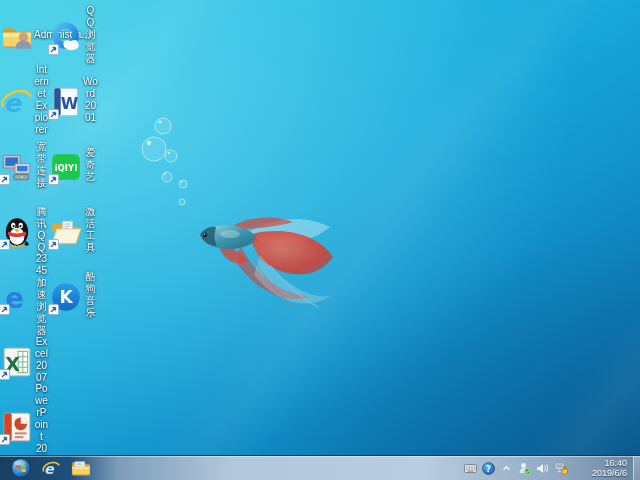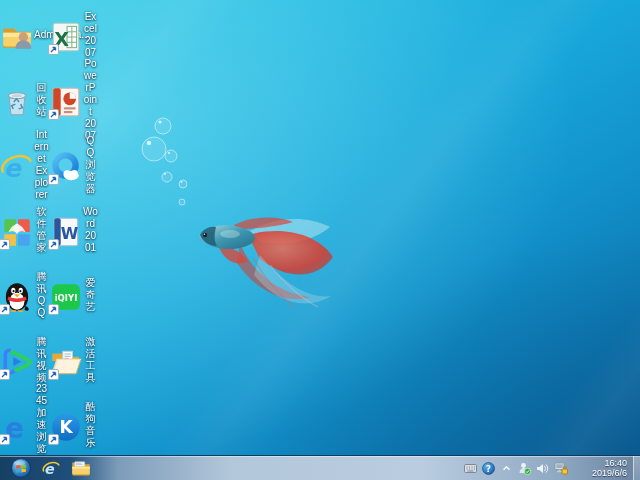--- a/index.html
+++ b/index.html
@@ -107,61 +107,51 @@
         <path d="M3,12 h26 v4 h-26 z" fill="#fae79c"></path>
         <circle cx="22" cy="16" r="4.4" fill="#cda07c"></circle>
         <path d="M14.5,27 c0,-5.5 4,-8 7.5,-8 c3.5,0 7.5,2.5 7.5,8 z" fill="#8b99ab"></path>
       </svg>
         </div>
       <div class="lbl">Administra...</div>
     </div>
 
 
 
-    <div class="dicon">
-      <div class="ic">
-          <svg width="34" height="34" viewBox="0 0 32 32">
-        <path d="M8.5,10 h15 l-1.8,18 h-11.4 z" fill="rgba(215,230,240,.85)" stroke="#8fa7b8"></path>
-        <ellipse cx="16" cy="10" rx="8" ry="2.8" fill="#e7f1f7" stroke="#8fa7b8"></ellipse>
-        <ellipse cx="16" cy="10" rx="5" ry="1.6" fill="#c3d6e2"></ellipse>
-        <path d="M13,16 l2.5,-3 l2.5,3" stroke="#4a90b8" stroke-width="1.4" fill="none"></path>
-        <path d="M19.5,18 l1.5,3.5 l-3.5,1" stroke="#4a90b8" stroke-width="1.4" fill="none"></path>
-        <path d="M12.5,22.5 l-1.5,-3 l3.5,-1.5" stroke="#4a90b8" stroke-width="1.4" fill="none"></path>
-      </svg>
-        </div>
-      <div class="lbl">回收站</div>
-    </div>
 
     <div class="dicon">
       <div class="ic">
           <svg width="34" height="34" viewBox="0 0 32 32">
         <text x="5" y="25" class="gtxt" font-size="24" font-style="italic" fill="#3ab0ea">e</text>
         <path d="M3,21 A14,9 -18 1 1 29,11" stroke="#f4c330" stroke-width="2.4" fill="none"></path>
       </svg>
         </div>
       <div class="lbl">Internet Explorer</div>
     </div>
 
-
-    <div class="dicon">
-      <div class="ic">
-          <svg width="34" height="34" viewBox="0 0 32 32">
-        <path d="M4,6 a2,2 0 0 1 2,-2 h9 v12 h-11 z" fill="#57c44f"></path>
-        <path d="M17,4 h9 a2,2 0 0 1 2,2 v10 h-11 z" fill="#ef5b4b"></path>
-        <path d="M4,18 h11 v11 h-9 a2,2 0 0 1 -2,-2 z" fill="#f5c043"></path>
-        <path d="M17,18 h11 v9 a2,2 0 0 1 -2,2 h-9 z" fill="#4aa3ef"></path>
-        <path d="M16,8 c4,2 6,4 8,8 c-4,-1 -6,-1 -8,2 c-2,-3 -4,-3 -8,-2 c2,-4 4,-6 8,-8 z" fill="#ffffff" opacity=".9"></path>
-      </svg>
-      <svg class="lnk" width="11" height="11" viewBox="0 0 11 11">
-        <rect x="0.5" y="0.5" width="10" height="10" rx="1.5" fill="#fff" stroke="#9db3c8"></rect>
-        <path d="M3,8 L7.5,3.5 M7.5,3.5 h-3 M7.5,3.5 v3" stroke="#1e62c8" stroke-width="1.3" fill="none"></path>
-      </svg>
-        </div>
-      <div class="lbl">软件管家</div>
-    </div>
+    <div class="dicon">
+      <div class="ic">
+          <svg width="34" height="34" viewBox="0 0 32 32">
+        <rect x="3" y="5" width="16" height="12" rx="1" fill="#c3ccd6" stroke="#7e8793"></rect>
+        <rect x="5" y="7" width="12" height="8" fill="#2f6fd0"></rect>
+        <rect x="9" y="17" width="4" height="2.5" fill="#9aa4af"></rect>
+        <rect x="14" y="13" width="14" height="9" rx="1" fill="#d4dbe3" stroke="#8a929c"></rect>
+        <rect x="16" y="15" width="10" height="5" fill="#3a7be0"></rect>
+        <rect x="13" y="23" width="14" height="5" rx="1.5" fill="#97a2ae" stroke="#6d7884"></rect>
+        <circle cx="17" cy="25.5" r="1" fill="#5ee05e"></circle>
+            <circle cx="20.5" cy="25.5" r="1" fill="#ffd24a"></circle>
+      </svg>
+      <svg class="lnk" width="11" height="11" viewBox="0 0 11 11">
+        <rect x="0.5" y="0.5" width="10" height="10" rx="1.5" fill="#fff" stroke="#9db3c8"></rect>
+        <path d="M3,8 L7.5,3.5 M7.5,3.5 h-3 M7.5,3.5 v3" stroke="#1e62c8" stroke-width="1.3" fill="none"></path>
+      </svg>
+        </div>
+      <div class="lbl">宽带连接</div>
+    </div>
+
 
     <div class="dicon">
       <div class="ic">
           <svg width="34" height="34" viewBox="0 0 32 32">
         <ellipse cx="16" cy="16" rx="10.5" ry="13" fill="#141414"></ellipse>
         <ellipse cx="16" cy="20" rx="7" ry="8" fill="#ffffff"></ellipse>
         <ellipse cx="12.5" cy="10" rx="2" ry="2.6" fill="#fff"></ellipse>
             <ellipse cx="19.5" cy="10" rx="2" ry="2.6" fill="#fff"></ellipse>
         <circle cx="12.8" cy="10.5" r="1" fill="#111"></circle>
             <circle cx="19.2" cy="10.5" r="1" fill="#111"></circle>
@@ -173,34 +163,20 @@
             <path d="M17,28.5 h4 l1,1.5 h-5 z" fill="#f5a623"></path>
       </svg>
       <svg class="lnk" width="11" height="11" viewBox="0 0 11 11">
         <rect x="0.5" y="0.5" width="10" height="10" rx="1.5" fill="#fff" stroke="#9db3c8"></rect>
         <path d="M3,8 L7.5,3.5 M7.5,3.5 h-3 M7.5,3.5 v3" stroke="#1e62c8" stroke-width="1.3" fill="none"></path>
       </svg>
         </div>
       <div class="lbl">腾讯QQ</div>
     </div>
 
-    <div class="dicon">
-      <div class="ic">
-          <svg width="34" height="34" viewBox="0 0 32 32">
-        <path d="M9,5 C6.5,5 5,6.8 5,9 V23 C5,25.5 7,27.5 9.5,26.5 L15,24" stroke="#3d7eff" stroke-width="3.4" fill="none" stroke-linecap="round"></path>
-        <path d="M11,6.5 L26,13.5 C28.5,14.8 28.5,17.5 26,18.7 L15,23.8" stroke="#2fd05a" stroke-width="3.4" fill="none" stroke-linecap="round"></path>
-        <path d="M12.5,11.5 L20,15.8 L12.5,20 Z" fill="#2b7de0"></path>
-      </svg>
-      <svg class="lnk" width="11" height="11" viewBox="0 0 11 11">
-        <rect x="0.5" y="0.5" width="10" height="10" rx="1.5" fill="#fff" stroke="#9db3c8"></rect>
-        <path d="M3,8 L7.5,3.5 M7.5,3.5 h-3 M7.5,3.5 v3" stroke="#1e62c8" stroke-width="1.3" fill="none"></path>
-      </svg>
-        </div>
-      <div class="lbl">腾讯视频</div>
-    </div>
 
     <div class="dicon">
       <div class="ic">
           <svg width="34" height="34" viewBox="0 0 32 32">
         <text x="5" y="26" class="gtxt" font-size="26" fill="#2a7de1">e</text>
       </svg>
       <svg class="lnk" width="11" height="11" viewBox="0 0 11 11">
         <rect x="0.5" y="0.5" width="10" height="10" rx="1.5" fill="#fff" stroke="#9db3c8"></rect>
         <path d="M3,8 L7.5,3.5 M7.5,3.5 h-3 M7.5,3.5 v3" stroke="#1e62c8" stroke-width="1.3" fill="none"></path>
       </svg>

